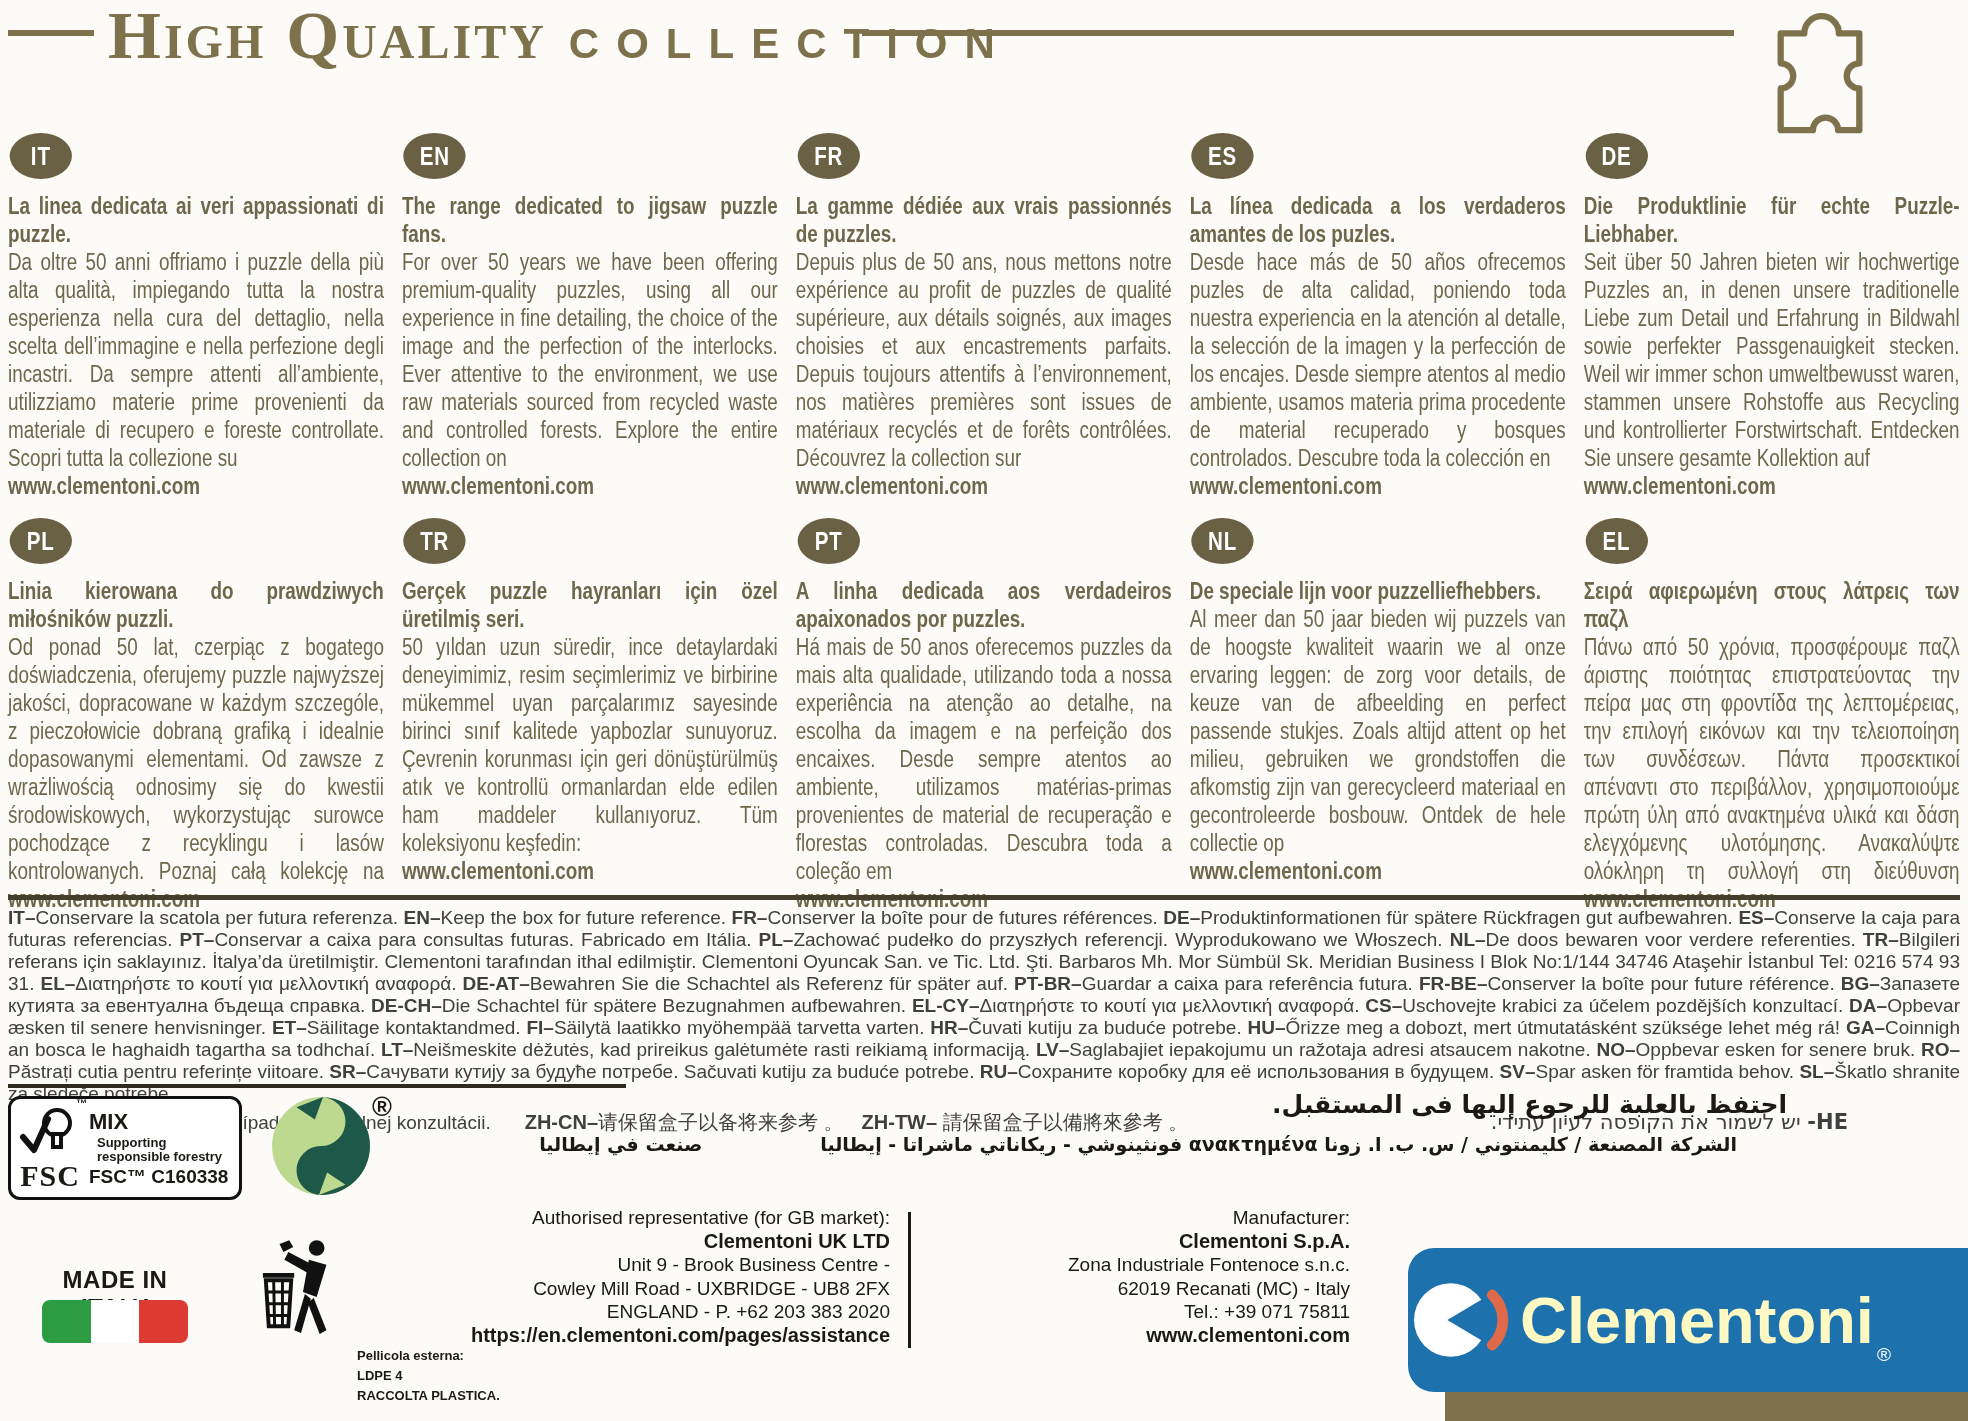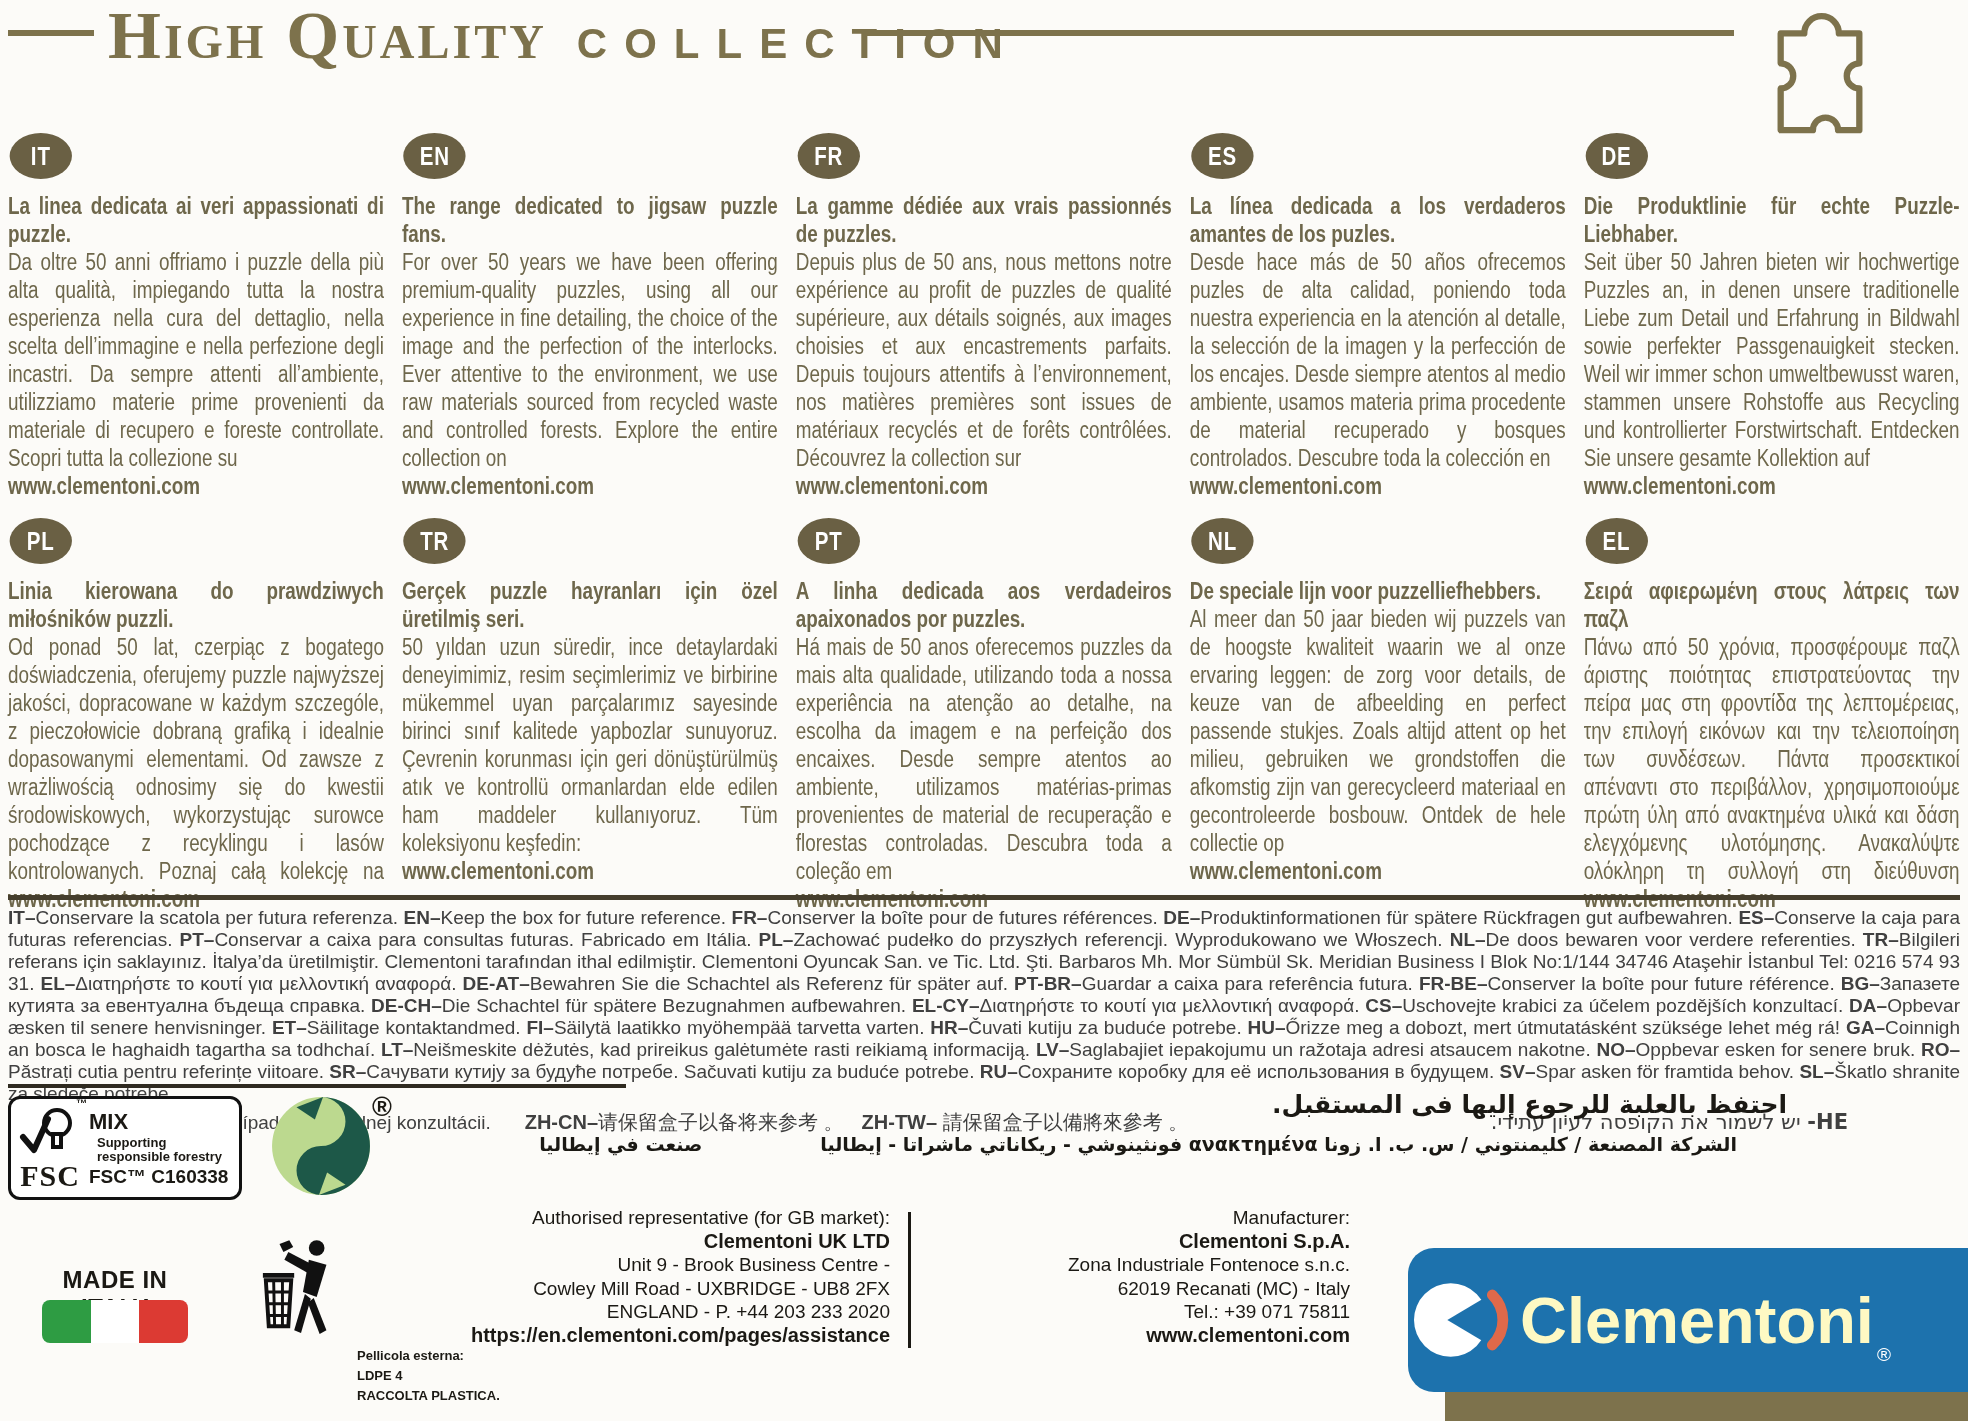--- a/index.html
+++ b/index.html
@@ -2,21 +2,21 @@
 <html><head>
 <meta charset="utf-8">
 <style>
   html,body{margin:0;padding:0;background:#e8e6e0;}
   .sheet{position:relative;width:1968px;height:1421px;background:#fcfbf8;overflow:hidden;
          font-family:"Liberation Sans",sans-serif;color:#1b1914;}
   
   .hq{position:absolute;left:108px;top:-4px;display:flex;align-items:baseline;color:#7d724c;}
   .hq-main{font-family:"Liberation Serif","DejaVu Serif",serif;font-variant:small-caps;
            font-weight:700;font-size:68px;letter-spacing:3px;}
-  .hq-sub{font-size:42px;font-weight:700;letter-spacing:17px;margin-left:30px;}
+  .hq-sub{font-size:42px;font-weight:700;letter-spacing:17px;margin-left:22px;}
   .rule{position:absolute;top:30px;height:6px;background:#7d724c;}
   .rule-left{left:8px;width:86px;}
   .rule-right{left:862px;width:872px;}
   .puzzle-icon{position:absolute;left:1761px;top:2px;}
   
   .colwrap{position:absolute;left:8px;top:0;width:2380px;transform:scaleX(0.82);transform-origin:left top;}
   .lang-grid{position:absolute;left:0;width:2380px;display:grid;grid-template-columns:repeat(5,1fr);column-gap:22px;}
   .lang-grid.row1{top:133px;}
   .lang-grid.row2{top:518px;}
   .lang-col{color:#6e674b;font-size:23px;line-height:28px;}
@@ -245,21 +245,21 @@
     <div>Pellicola esterna:</div>
     <div>LDPE 4</div>
     <div>RACCOLTA PLASTICA.</div>
   </div>
 
   <div class="addr gb">
     <div>Authorised representative (for GB market):</div>
     <div class="b">Clementoni UK LTD</div>
     <div>Unit 9 - Brook Business Centre -</div>
     <div>Cowley Mill Road - UXBRIDGE - UB8 2FX</div>
-    <div>ENGLAND - P. +44 203 233 2020</div>
+    <div>ENGLAND - P. +62 203 383 2020</div>
     <div class="b">https://en.clementoni.com/pages/assistance</div>
   </div>
 
   <div class="vdiv"></div>
 
   <div class="addr mfr">
     <div>Manufacturer:</div>
     <div class="b">Clementoni S.p.A.</div>
     <div>Zona Industriale Fontenoce s.n.c.</div>
     <div>62019 Recanati (MC) - Italy</div>

